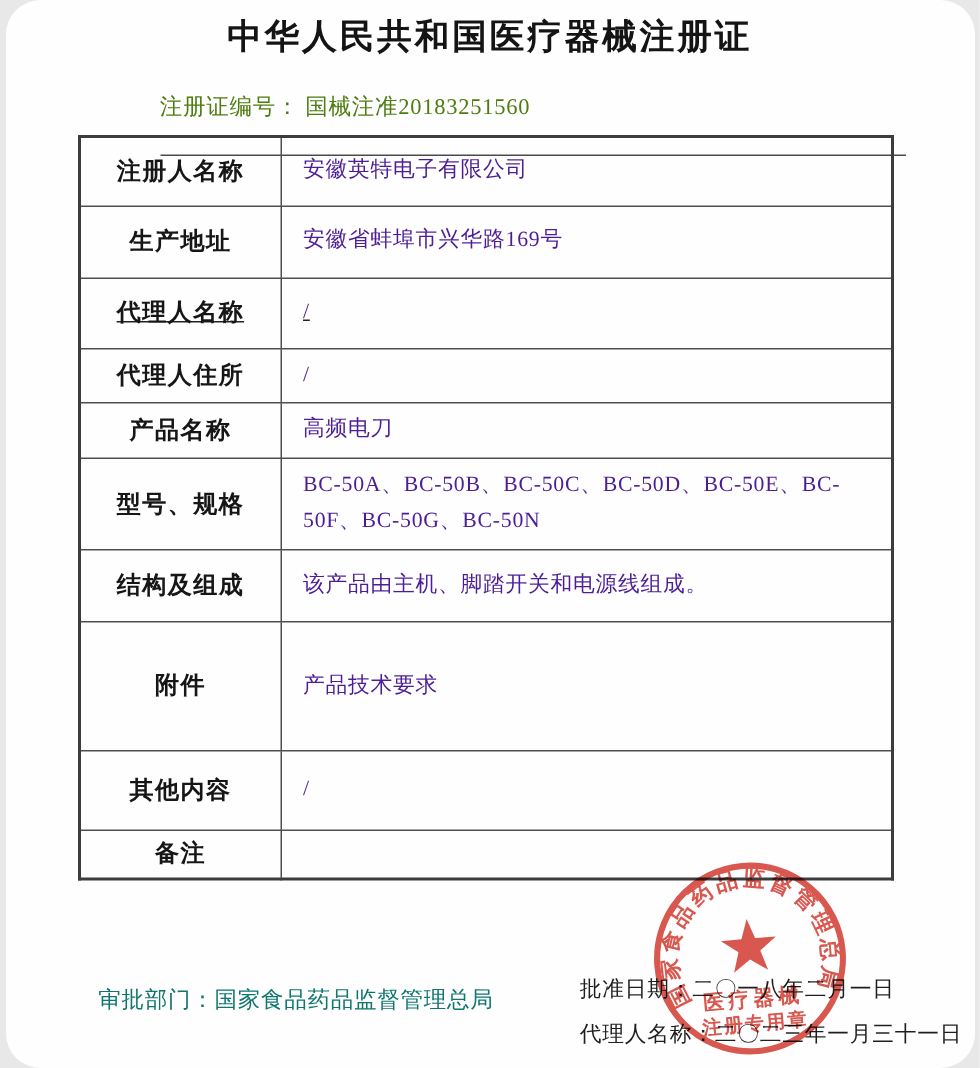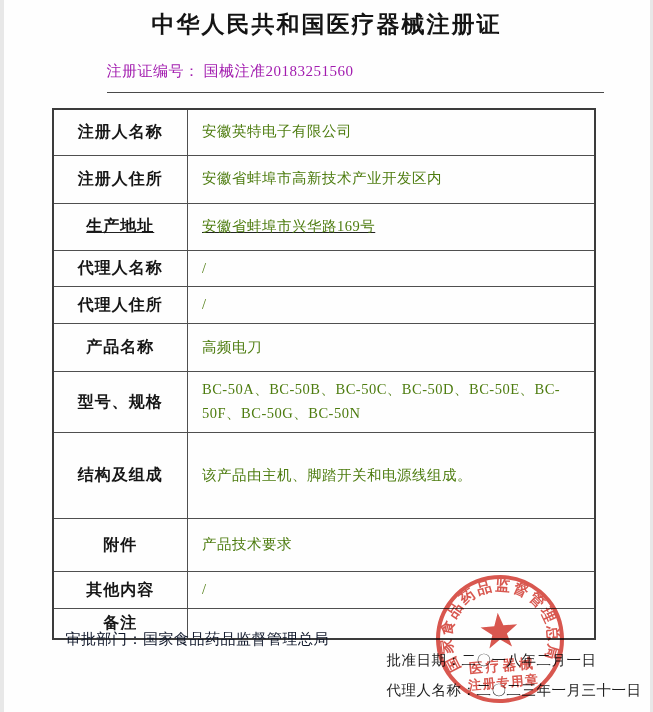--- a/index.html
+++ b/index.html
@@ -5,70 +5,71 @@
   html,body{margin:0;padding:0;background:#e8e8e8;}
   .page{
     position:relative;
     width:646px;height:712px;
     margin:0 auto;
     background:#fefefdfa;
     background:#fefefe;
     overflow:hidden;
     font-family:"Liberation Serif","DejaVu Serif",serif;
     color:#222;
+    border-radius:23px;
   }
   .title{
     position:absolute;top:9px;left:0;width:100%;
     text-align:center;
     font-family:"Liberation Sans","DejaVu Sans",sans-serif;
     font-weight:bold;font-size:23px;letter-spacing:2px;color:#141414;
   }
   .regline{
     position:absolute;left:103px;top:62px;width:497px;
     border-bottom:1.5px solid #4a4a4a;
-    padding-bottom:11px;
-    font-size:15px;color:#a21caf;letter-spacing:0.5px;
+    padding-bottom:22px;
+    font-size:15px;color:#4d7c0f;letter-spacing:0.5px;
   }
   .regline .lbl{margin-right:4px;}
   table.cert{
-    position:absolute;left:48px;top:108px;width:544px;
+    position:absolute;left:48px;top:90px;width:544px;
     border-collapse:collapse;
     table-layout:fixed;
   }
   table.cert{border:2px solid #3c3c3c;}
   table.cert td{
     border:1px solid #4f4f4f;
     vertical-align:middle;
     box-sizing:border-box;
   }
   td.cell-label{
     width:135px;
     text-align:center;
     font-family:"Liberation Sans","DejaVu Sans",sans-serif;
     font-weight:bold;font-size:16px;letter-spacing:1px;color:#161616;
   }
   td.cell-value{
     padding:6px 10px 6px 14px;
-    font-size:14.5px;letter-spacing:0.5px;line-height:1.65;color:#4d7c0f;
+    font-size:14.5px;letter-spacing:0.5px;line-height:1.65;color:#4c1d95;
   }
   tr:nth-child(1){height:46px;}
   tr:nth-child(2){height:48px;}
   tr:nth-child(3){height:47px;text-decoration:underline;}
   tr:nth-child(4){height:32px;}
   tr:nth-child(5){height:32px;}
   tr:nth-child(6){height:48px;}
   tr:nth-child(7){height:48px;}
   tr:nth-child(8){height:86px;}
   tr:nth-child(9){height:53px;}
   tr:nth-child(10){height:32px;}
   tr:nth-child(11){height:30px;}
   tr:nth-child(12){height:51px;}
   .footer-left{
-    position:absolute;left:62px;top:630px;
-    font-size:15px;color:#0f172a;letter-spacing:0.5px;
+    position:absolute;left:62px;top:657px;
+    font-size:15px;color:#0f766e;letter-spacing:0.5px;
   }
   .dates{
     position:absolute;left:383px;top:645px;
     font-size:14.5px;color:#1e1e1e;line-height:30px;letter-spacing:0.5px;
   }
   .stamp{
     position:absolute;left:430px;top:573px;width:132px;height:132px;
     mix-blend-mode:multiply;opacity:0.9;
     transform:rotate(-5deg);
     pointer-events:none;
@@ -85,24 +86,20 @@
     <span class="lbl">注册证编号：</span><span>国械注准20183251560</span>
   </div>
 
   <table class="cert">
     <tbody id="cert-body">
     <tr>
       <td class="cell-label">注册人名称</td>
       <td class="cell-value">安徽英特电子有限公司</td>
     </tr>
 
-    <tr>
-      <td class="cell-label">注册人住所</td>
-      <td class="cell-value">安徽省蚌埠市高新技术产业开发区内</td>
-    </tr>
 
     <tr>
       <td class="cell-label">生产地址</td>
       <td class="cell-value">安徽省蚌埠市兴华路169号</td>
     </tr>
 
     <tr>
       <td class="cell-label">代理人名称</td>
       <td class="cell-value">/</td>
     </tr>

